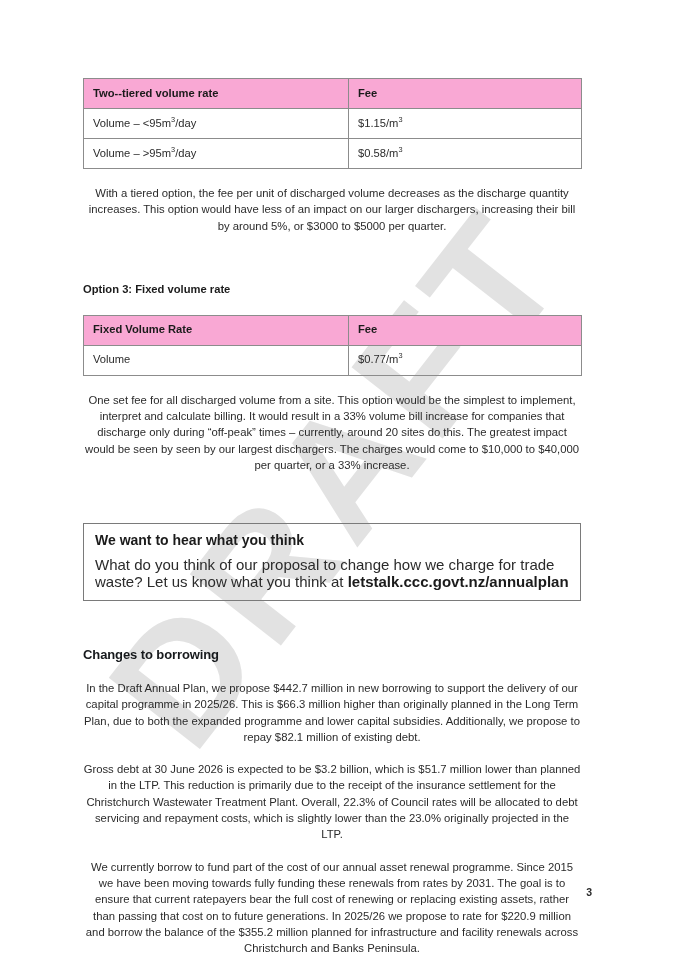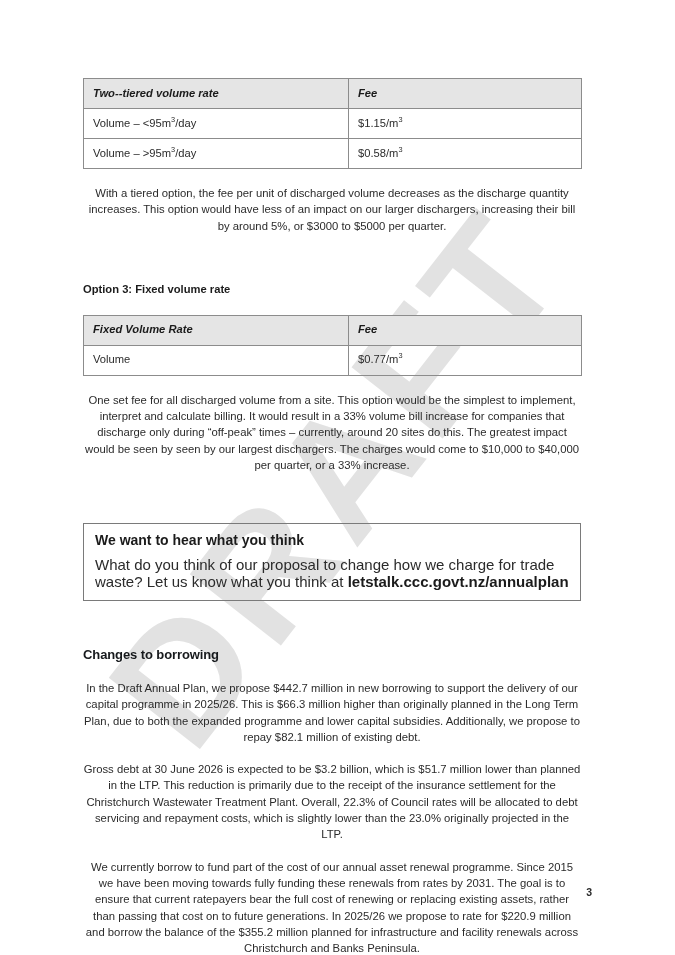--- a/index.html
+++ b/index.html
@@ -88,24 +88,23 @@
   table.ratetable td {
     border: 1px solid #8c8c8c;
     padding: 5px 9px 6px 9px;
     font-size: 11.2px;
     line-height: 15px;
     text-align: left;
     vertical-align: middle;
     height: 18px;
   }
   table.ratetable th {
-    background: #e5e5e5;
+    background: #f9a8d4;
     font-weight: bold;
     color: #1b1b1b;
-    font-style: italic;
   }
   table.ratetable td {
     background: transparent;
     color: #2b2b2b;
   }
   sup {
     font-size: 7.4px;
     vertical-align: super;
     line-height: 0;
   }

